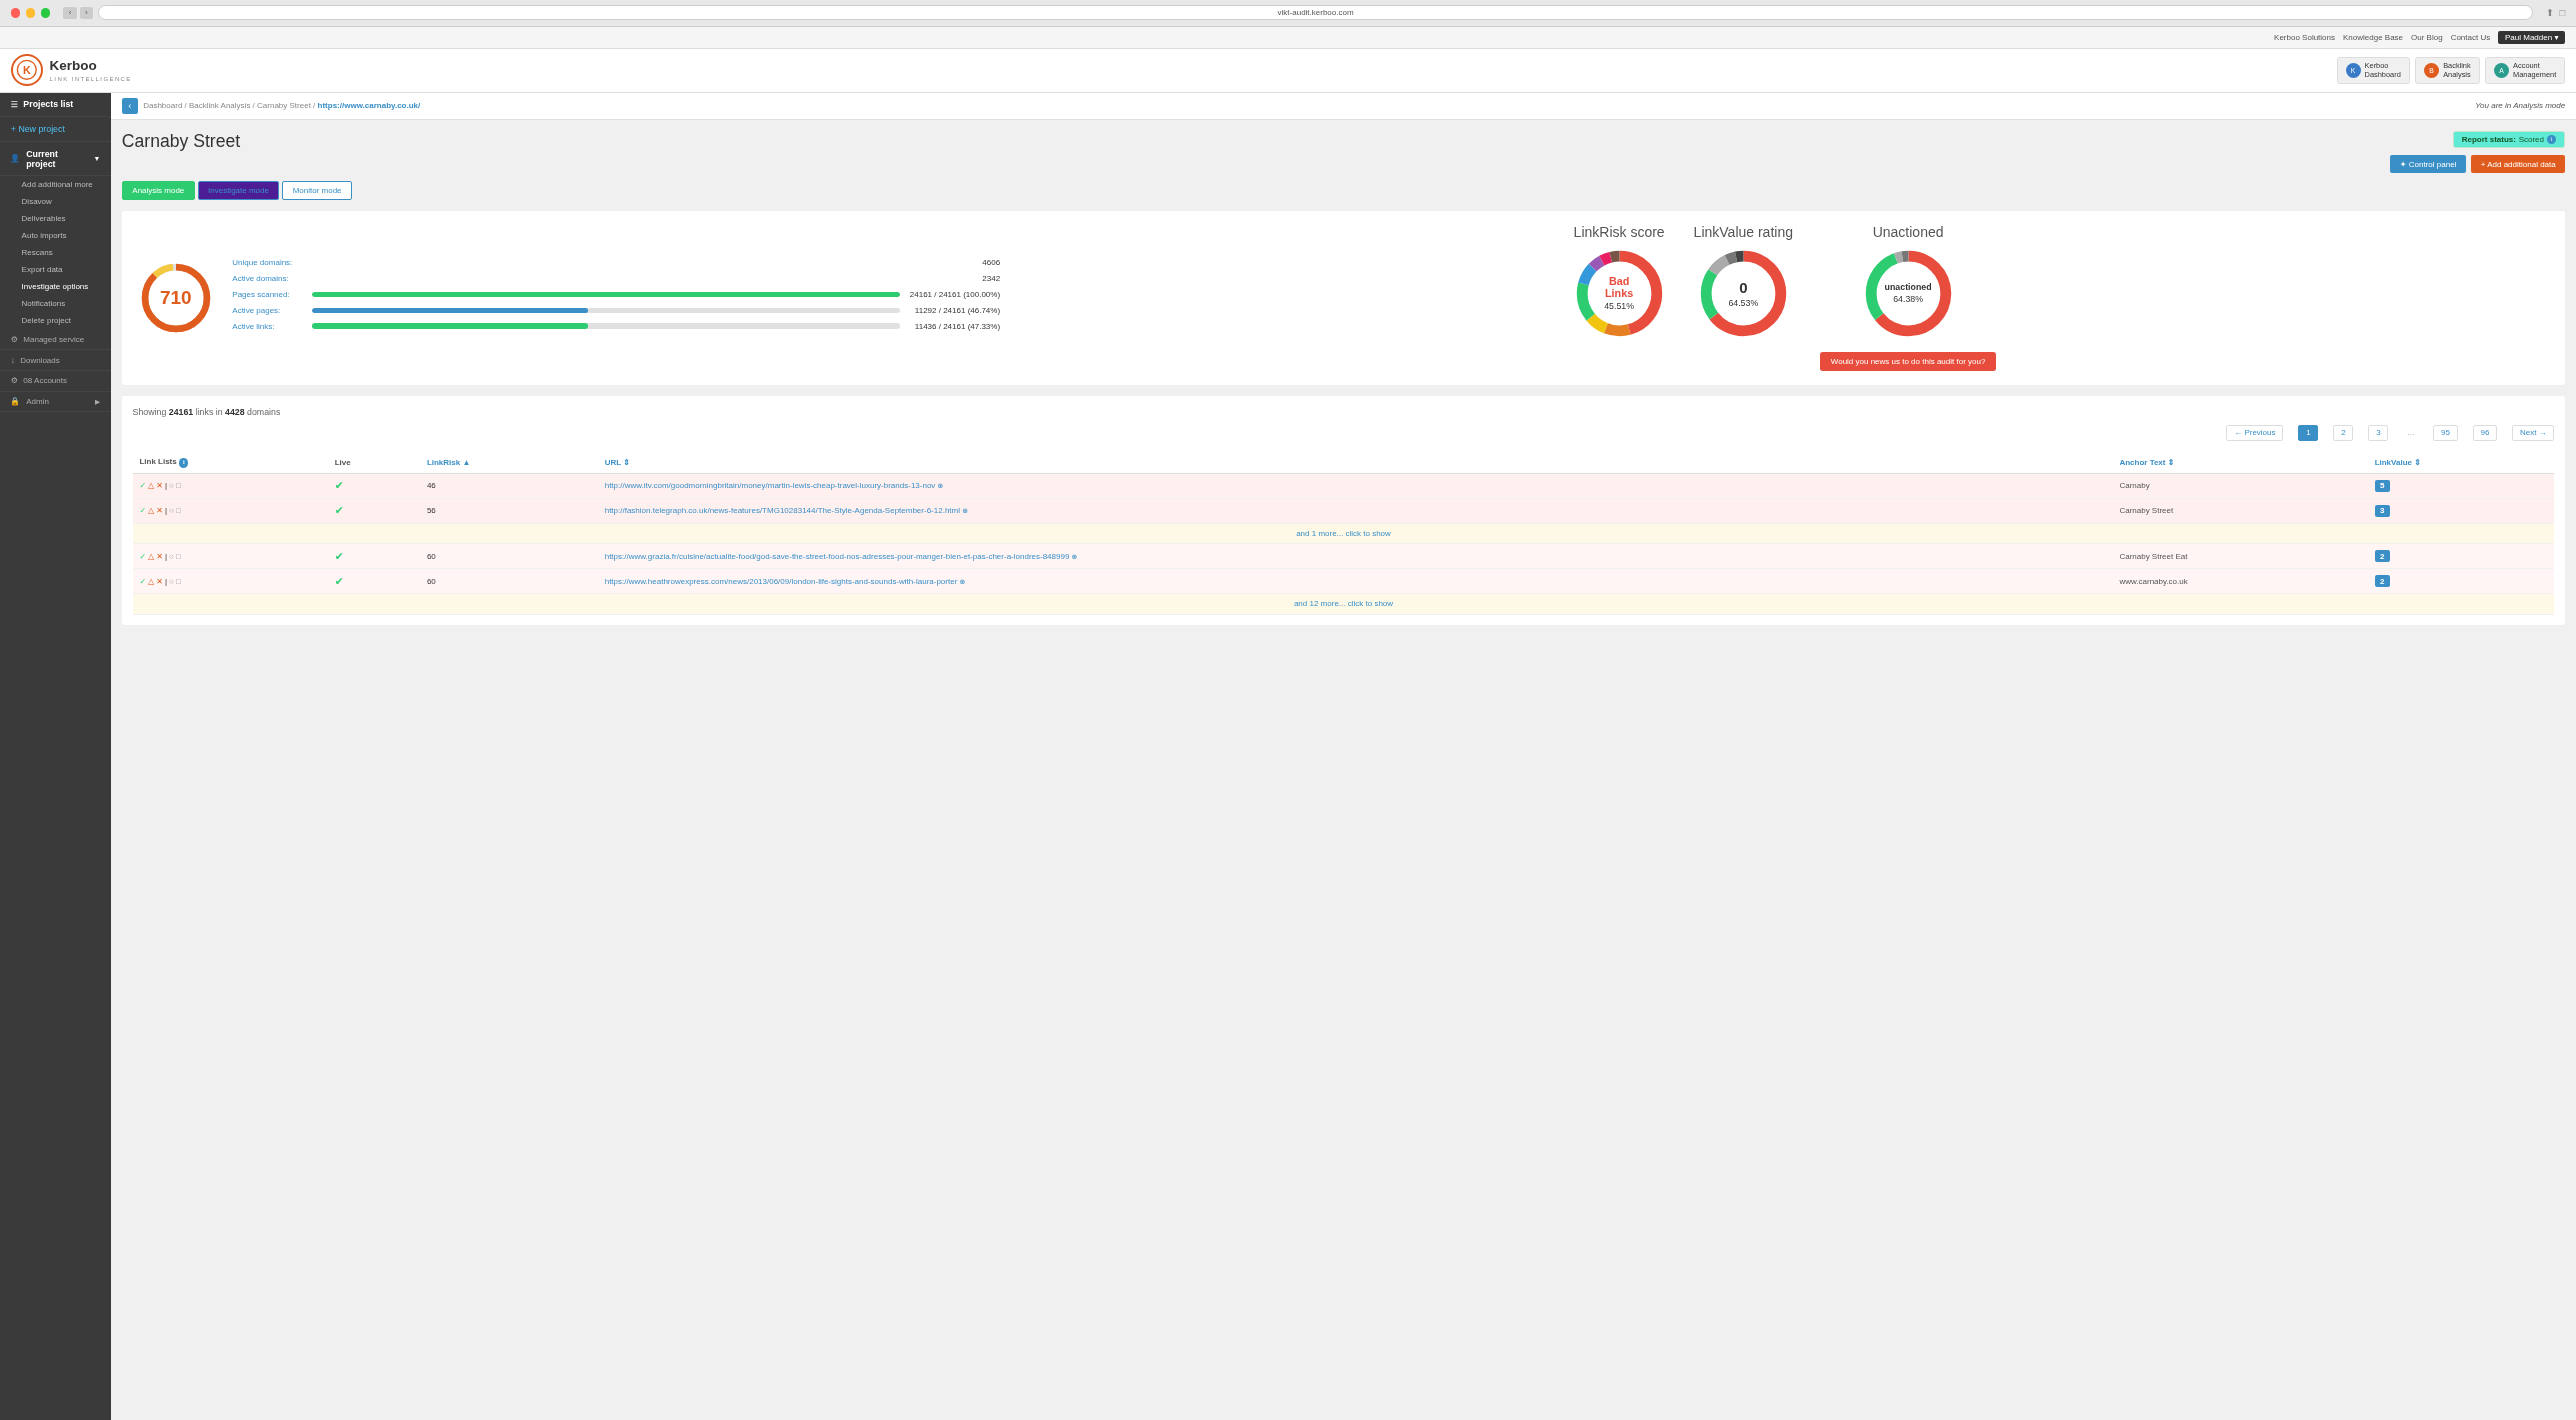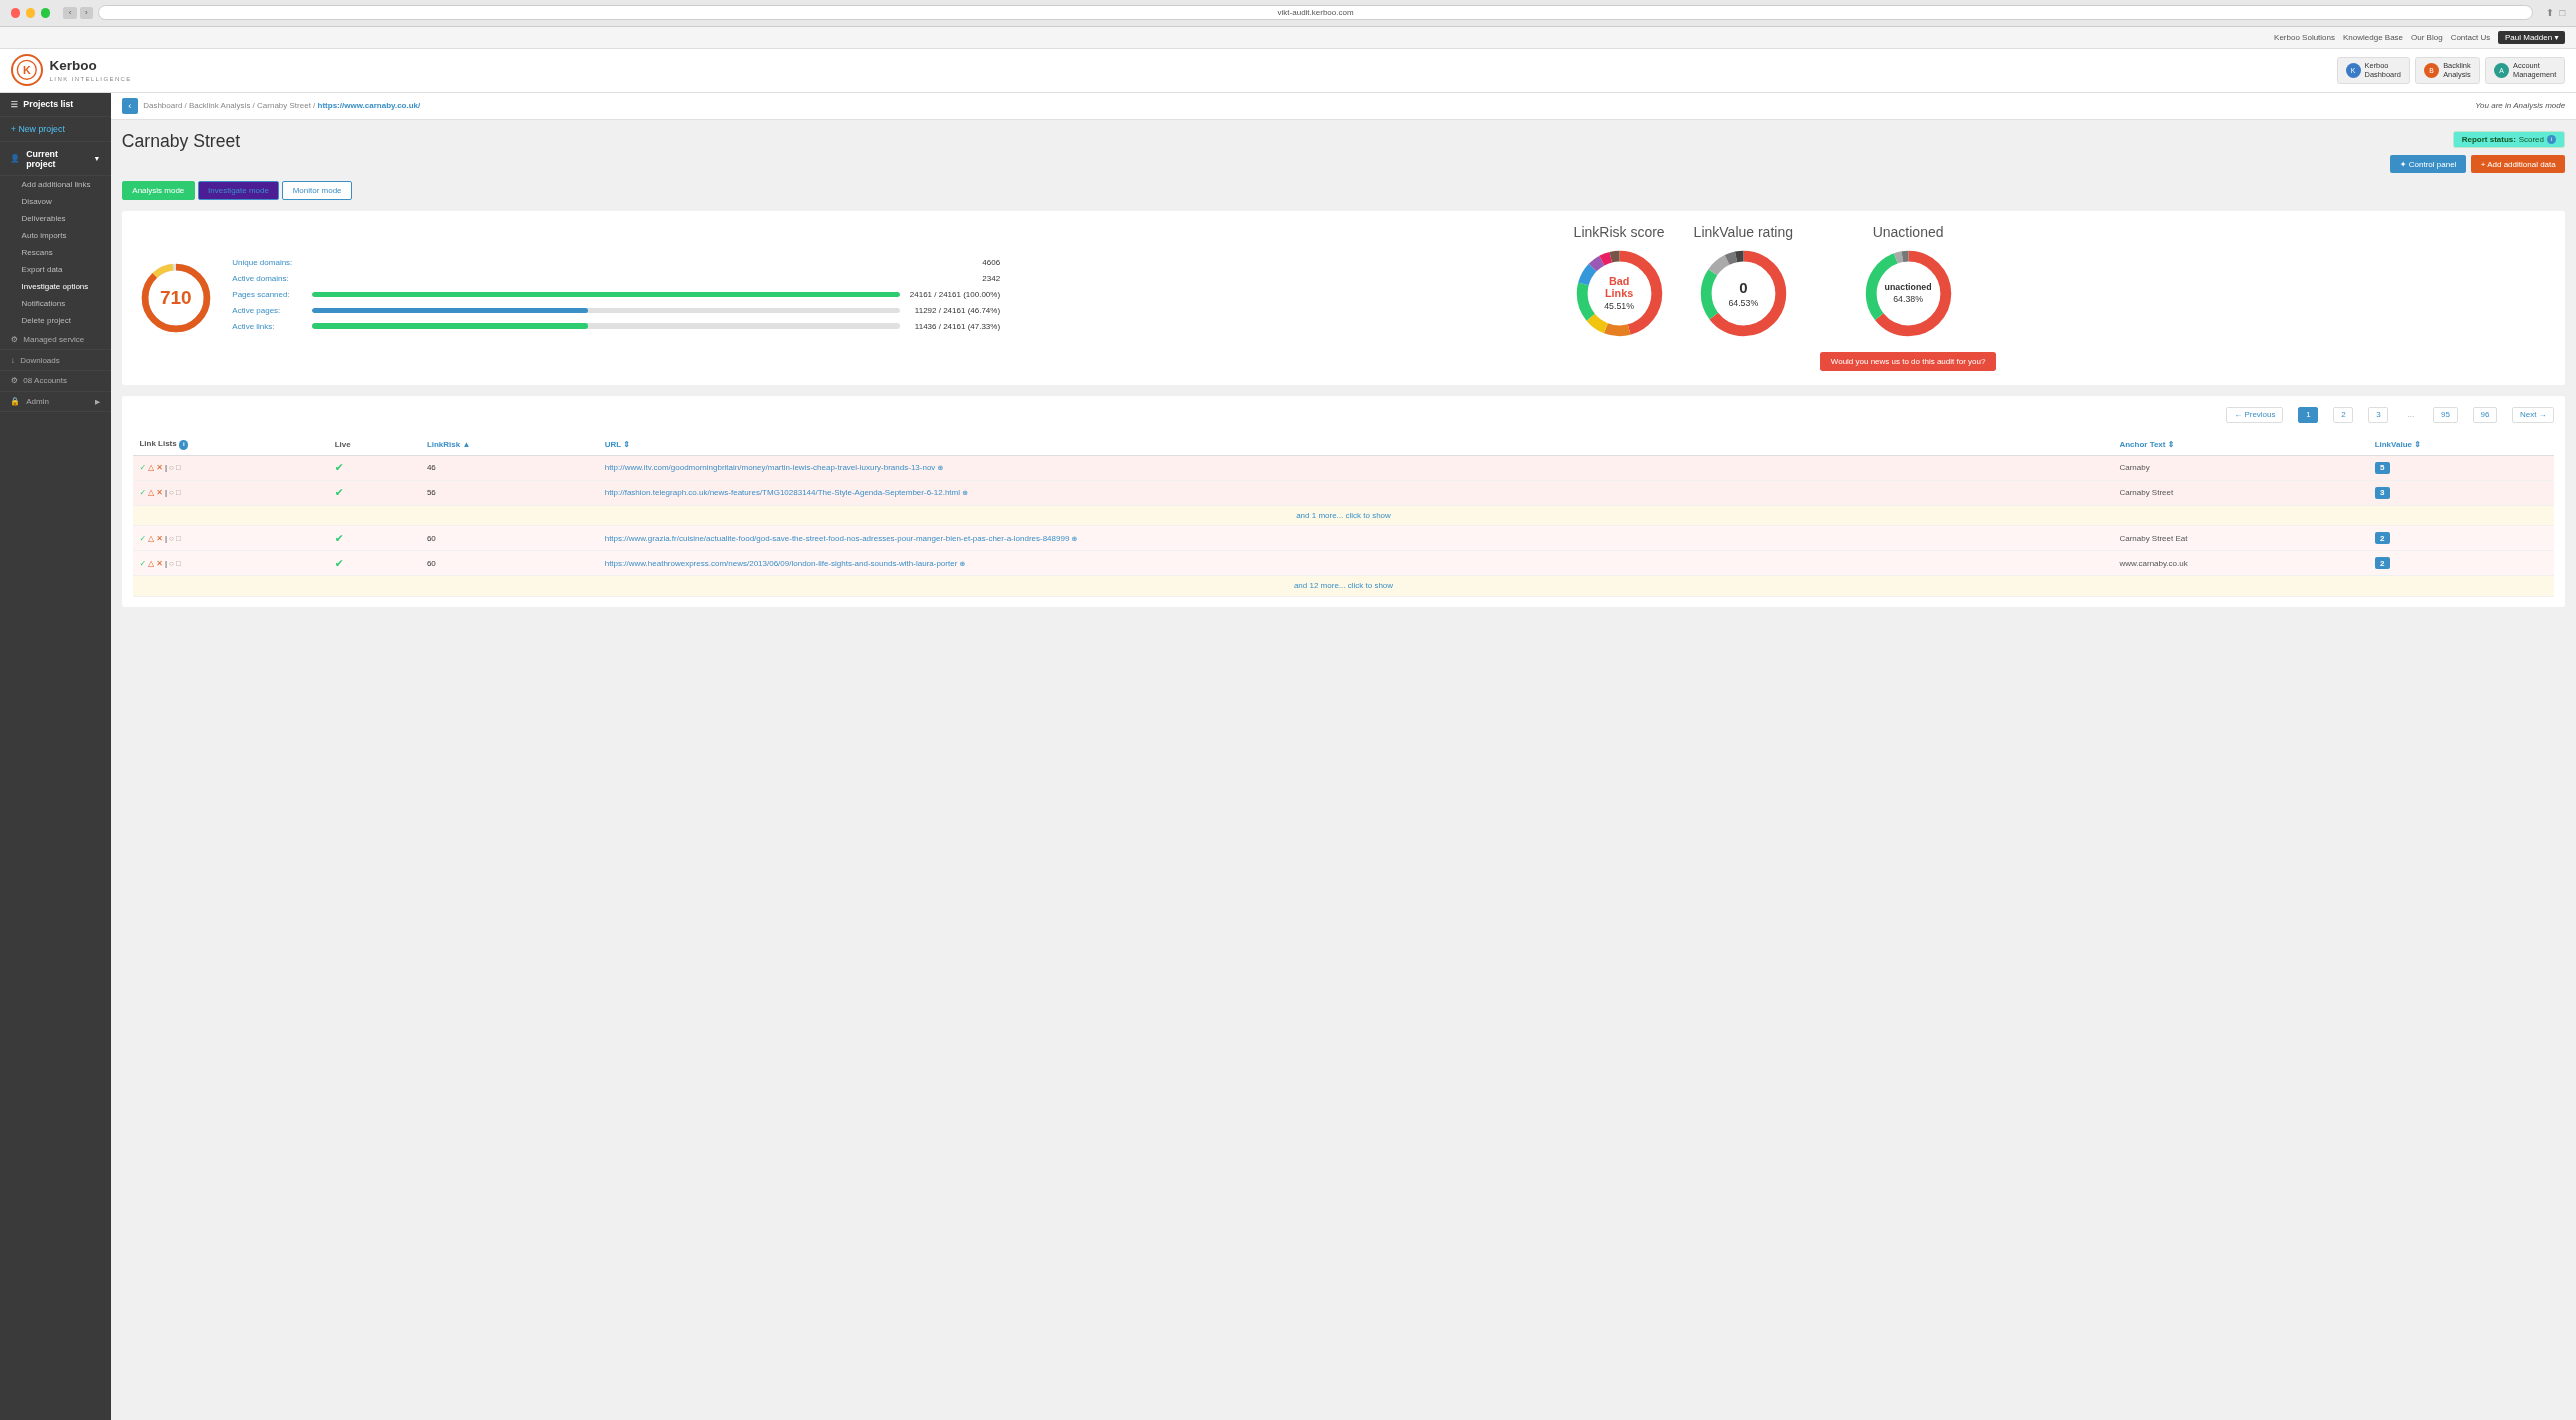--- a/index.html
+++ b/index.html
@@ -216,21 +216,21 @@
       <span>Projects list</span>
     </div>
     <div class="sidebar-item" style="color:#4fc3f7;">
       <span>+ New project</span>
     </div>
     <div class="sidebar-item bold">
       <span class="si-icon">👤</span>
       <span>Current project</span>
       <span style="margin-left:auto;font-size:6.8px;">▼</span>
     </div>
-    <div class="sidebar-sub">Add additional links</div>
+    <div class="sidebar-sub">Add additional more</div>
     <div class="sidebar-sub">Disavow</div>
     <div class="sidebar-sub">Deliverables</div>
     <div class="sidebar-sub">Auto imports</div>
     <div class="sidebar-sub">Rescans</div>
     <div class="sidebar-sub">Export data</div>
     <div class="sidebar-sub active">Investigate options</div>
     <div class="sidebar-sub">Notifications</div>
     <div class="sidebar-sub">Delete project</div>
     <div class="sidebar-section">
       <span>⚙</span>
@@ -393,20 +393,23 @@
                 <span class="donut-pct">64.38%</span>
               </div>
             </div>
             <div class="audit-cta">Would you news us to do this audit for you?</div>
           </div>
         </div>
       </div>
 
 
       <div class="table-area">
+        <p class="showing-text">
+          Showing <strong>24161</strong> links in <strong>4428</strong> domains
+        </p>
 
         <div class="pagination">
           <button class="page-btn">← Previous</button>
           <button class="page-btn active">1</button>
           <button class="page-btn">2</button>
           <button class="page-btn">3</button>
           <span class="page-ellipsis">...</span>
           <button class="page-btn">95</button>
           <button class="page-btn">96</button>
           <button class="page-btn">Next →</button>

